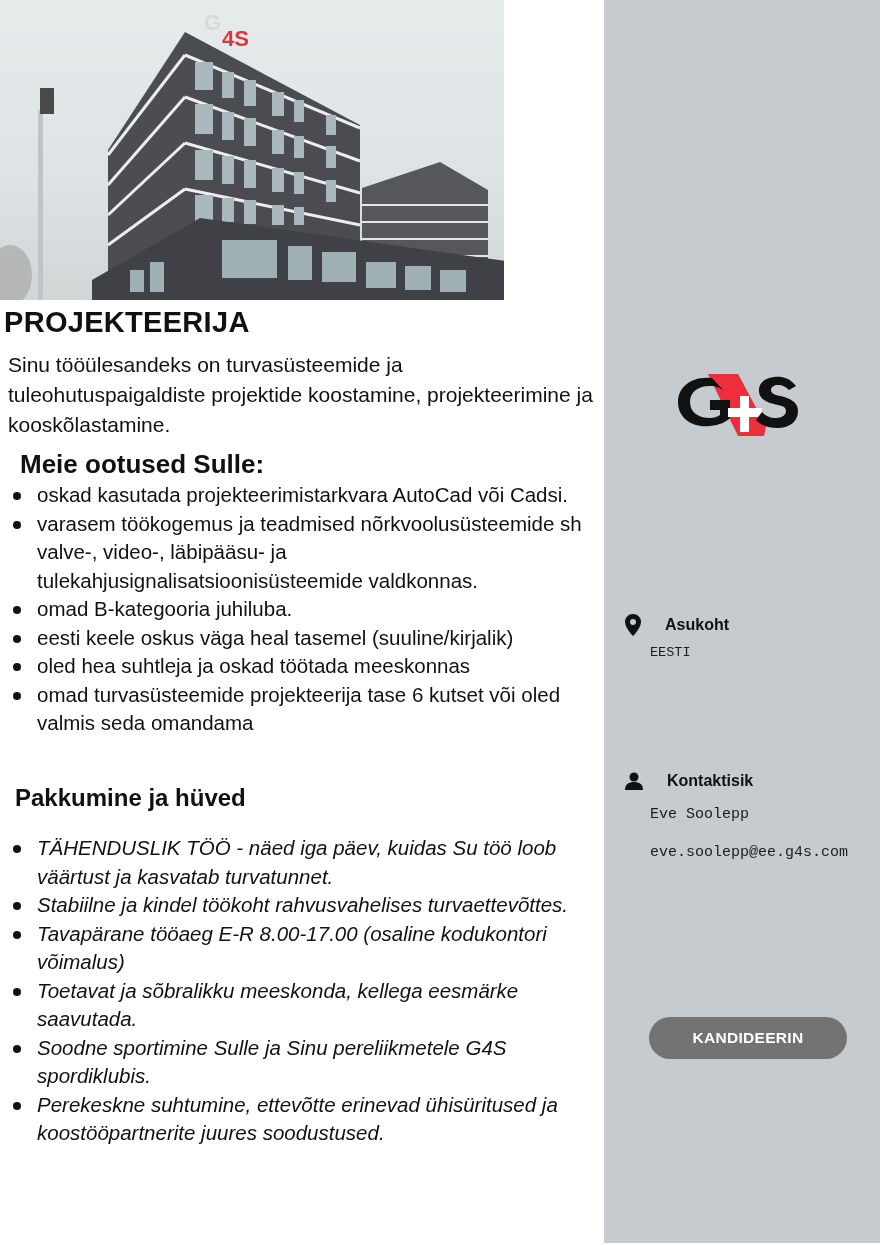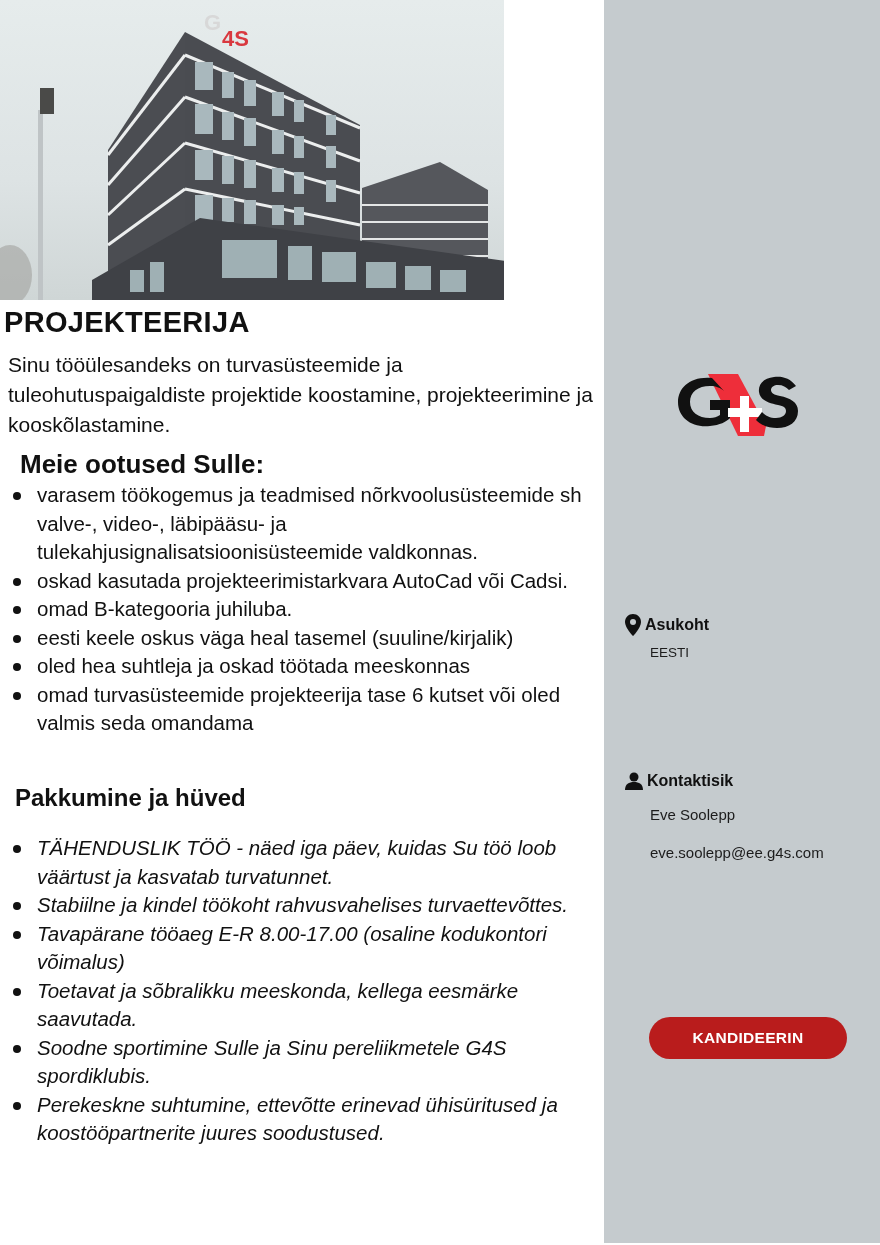--- a/index.html
+++ b/index.html
@@ -24,30 +24,30 @@
     ul.list li { position: relative; padding-left: 37px; }
     ul.list li::before {
       content: ""; position: absolute; left: 13px; top: 11px; width: 8px; height: 8px; border-radius: 50%; background: #111;
     }
     .list1 { left: 0; top: 181px; }
     .list2 { left: 0; top: 534px; font-style: italic; }
 
     .logo { position: absolute; left: 676px; top: 366px; width: 124px; height: 72px; }
 
     .info { position: absolute; left: 625px; }
-    .info .head { display: flex; align-items: center; gap: 4px; font-size: 16px; font-weight: 700; color: #111; }
-    .info .val { margin-left: 25px; font-size: 15px; color: #1c1c1c; line-height: 22px; }
+    .info .head { display: flex; align-items: center; gap: 24px; font-size: 16px; font-weight: 700; color: #111; }
+    .info .val { margin-left: 25px; font-size: 15px; color: #1c1c1c; line-height: 22px; font-family: Liberation Mono, monospace; }
     .loc { top: 614px; }
     .loc .val { font-size: 13.5px; margin-top: 6px; }
     .contact { top: 772px; }
     .contact .val { margin-top: 14px; }
 
     .apply {
       position: absolute; left: 649px; top: 1017px; width: 198px; height: 42px; border-radius: 21px;
-      background: #b91c1c; color: #ffffff; font-size: 15.5px; font-weight: 700; letter-spacing: 0.3px;
+      background: #737373; color: #ffffff; font-size: 15.5px; font-weight: 700; letter-spacing: 0.3px;
       display: flex; align-items: center; justify-content: center; border: none; cursor: pointer;
     }
   </style>
 </head>
 <body>
 
 <div class="hero">
   <svg width="598" height="300" viewBox="0 0 598 300">
 
     <rect x="38" y="110" width="5" height="190" fill="#bfc4c6"></rect>
@@ -122,22 +122,22 @@
     <rect x="566" y="278" width="32" height="22" fill="#b9bcb8"></rect>
   </svg>
 </div>
 
 <div class="main">
   <h1 class="title">PROJEKTEERIJA</h1>
   <p class="intro">Sinu tööülesandeks on turvasüsteemide ja tuleohutuspaigaldiste projektide koostamine, projekteerimine ja kooskõlastamine.</p>
 
   <h2 class="h2a">Meie ootused Sulle:</h2>
   <ul class="list list1">
+    <li>oskad kasutada projekteerimistarkvara AutoCad või Cadsi.</li>
     <li>varasem töökogemus ja teadmised nõrkvoolusüsteemide sh valve-, video-, läbipääsu- ja tulekahjusignalisatsioonisüsteemide valdkonnas.</li>
-    <li>oskad kasutada projekteerimistarkvara AutoCad või Cadsi.</li>
     <li>omad B-kategooria juhiluba.</li>
     <li>eesti keele oskus väga heal tasemel (suuline/kirjalik)</li>
     <li>oled hea suhtleja ja oskad töötada meeskonnas</li>
     <li>omad turvasüsteemide projekteerija tase 6 kutset või oled valmis seda omandama</li>
   </ul>
 
   <h2 class="h2b">Pakkumine ja hüved</h2>
   <ul class="list list2">
     <li>TÄHENDUSLIK TÖÖ - näed iga päev, kuidas Su töö loob väärtust ja kasvatab turvatunnet.</li>
     <li>Stabiilne ja kindel töökoht rahvusvahelises turvaettevõttes.</li>

